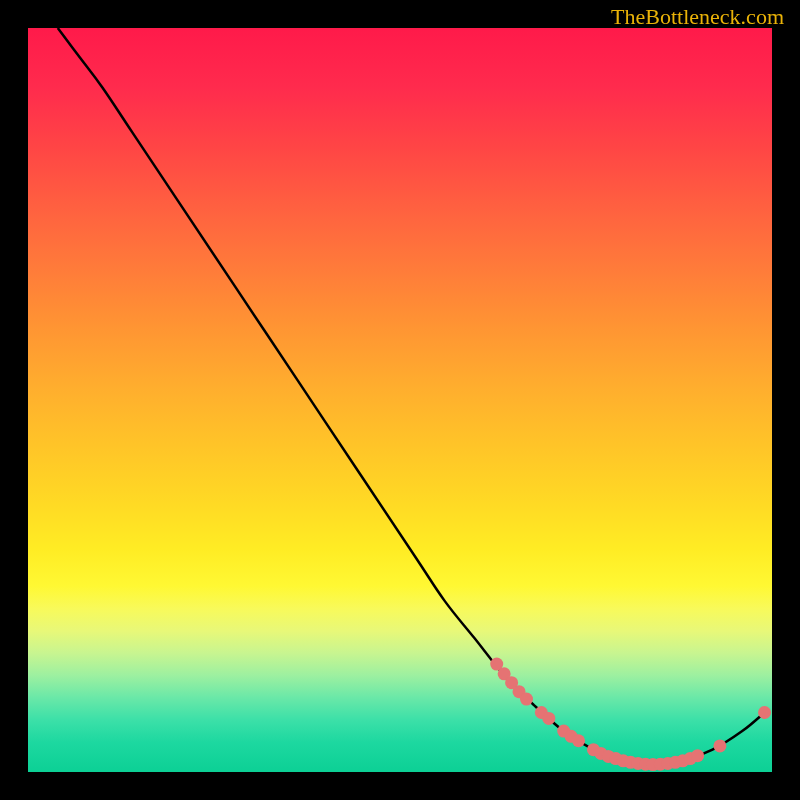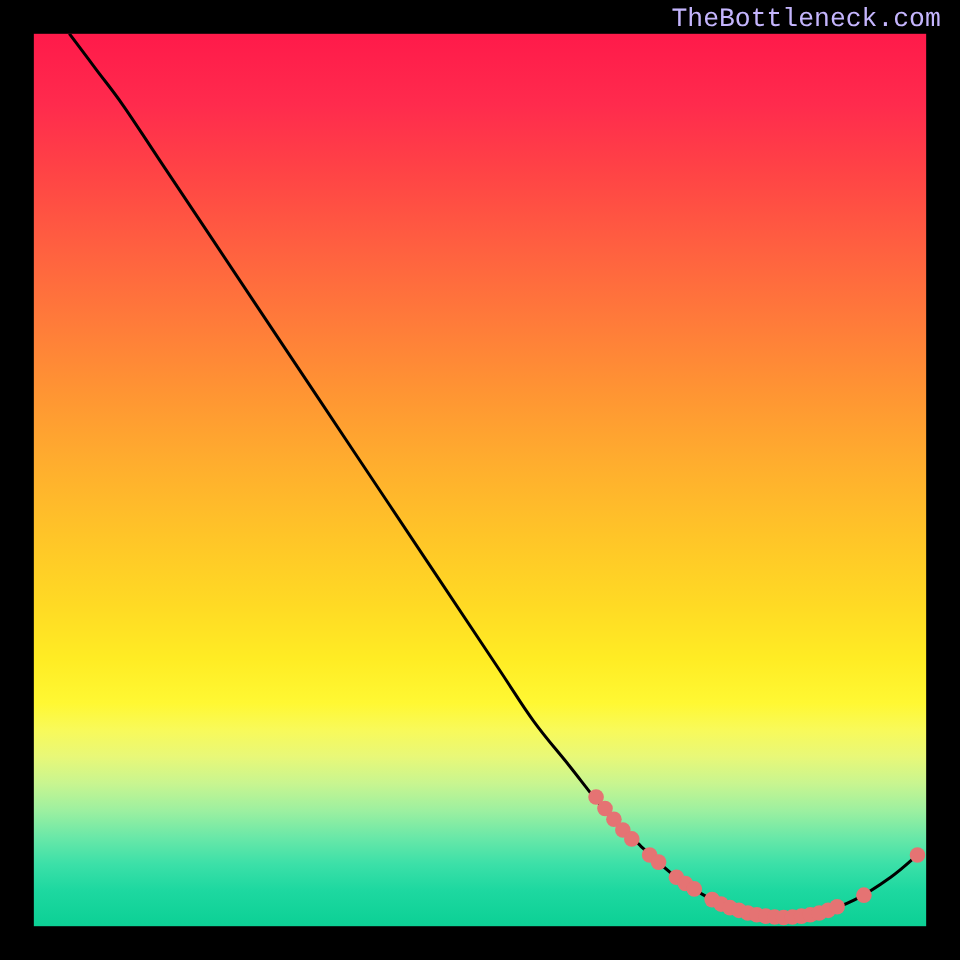--- a/index.html
+++ b/index.html
@@ -2,23 +2,23 @@
 <html><head>
   <meta charset="utf-8">
   <style>
     * { margin: 0; padding: 0; box-sizing: border-box; }
     body { width: 800px; height: 800px; background: #000; position: relative; }
     .container { width: 800px; height: 800px; background: #000; position: relative; }
     .watermark {
       position: absolute;
       top: 4px;
       right: 16px;
-      font-family: Liberation Mono, monospace;
+      font-family: Liberation Serif, serif;
       font-size: 22px;
-      color: #c4b5fd;
+      color: #eab308;
       font-weight: 400;
       z-index: 10;
     }
     .plot-area {
       position: absolute;
       top: 28px;
       left: 28px;
       width: 744px;
       height: 744px;
       overflow: hidden;

